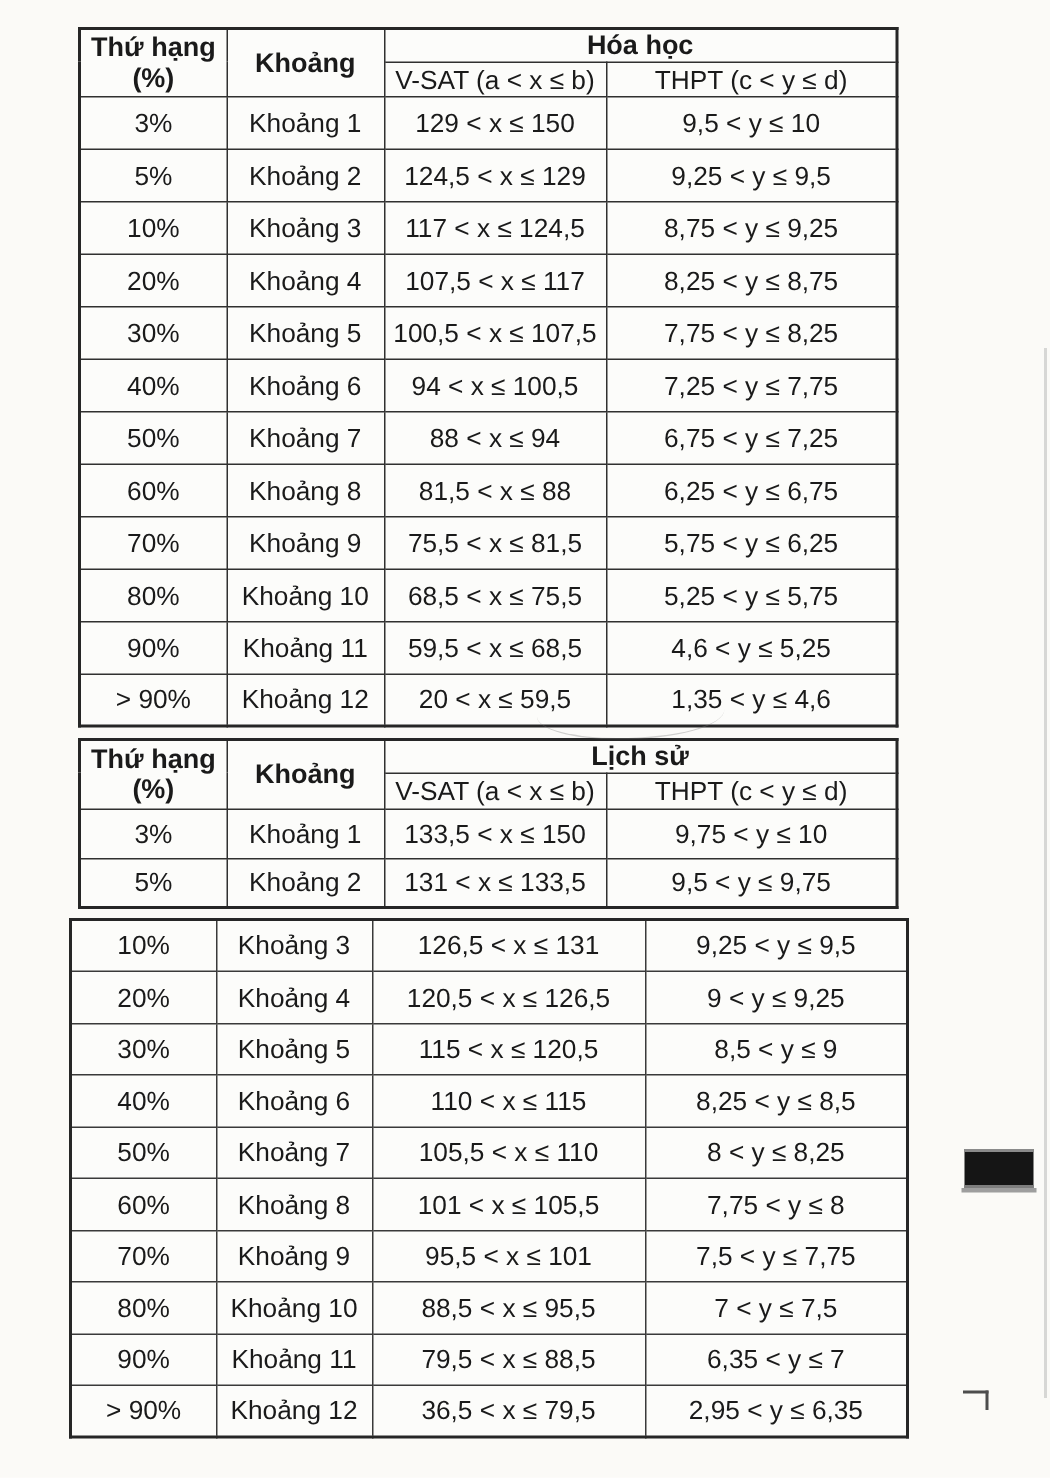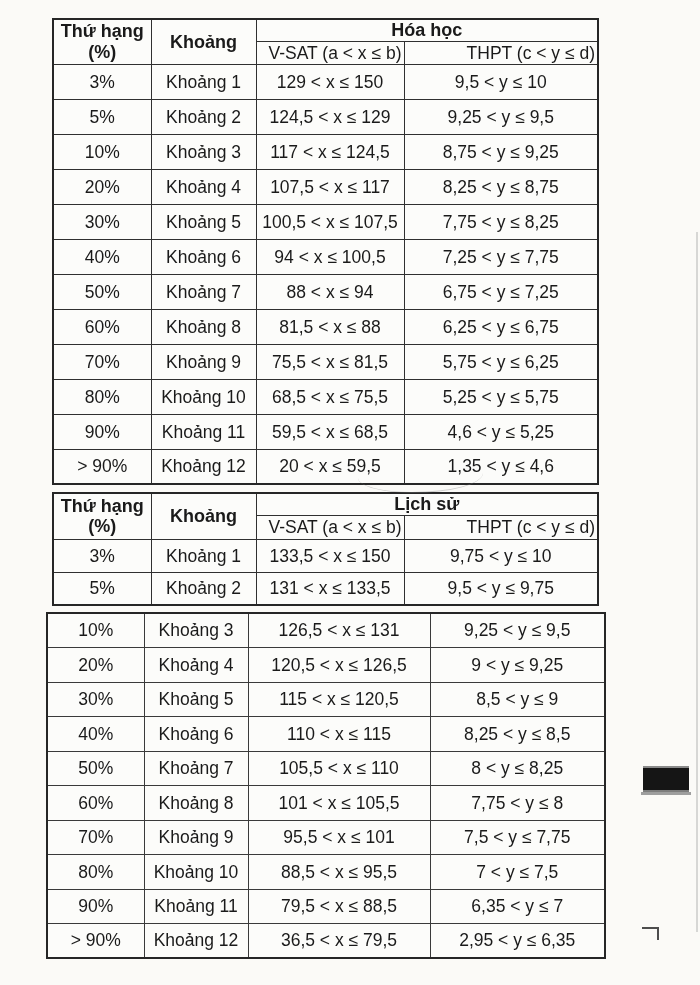--- a/index.html
+++ b/index.html
@@ -22,21 +22,21 @@
     text-align:center;
     vertical-align:middle;
     padding:0 2px;
     font-size:17.5px;
     background:#fcfcfa;
     line-height:1.15;
     overflow:hidden;
     white-space:nowrap;
   }
   .score-table th{font-weight:bold;font-size:18px;}
-  .score-table th.sub-header{font-weight:normal;font-size:17.5px;text-align:right;}
+  .score-table th.sub-header{font-weight:normal;font-size:17.5px;}
   
   .t1{left:52px;top:18px;width:545px;}
   .t1 thead tr.r1{height:21px;}
   .t1 thead tr.r2{height:23px;}
   .t1 tbody tr{height:35px;}
   
   .t2a{left:52px;top:492px;width:545px;}
   .t2a thead tr.r1{height:22px;}
   .t2a thead tr.r2{height:24px;}
   .t2a tbody tr{height:33px;}

